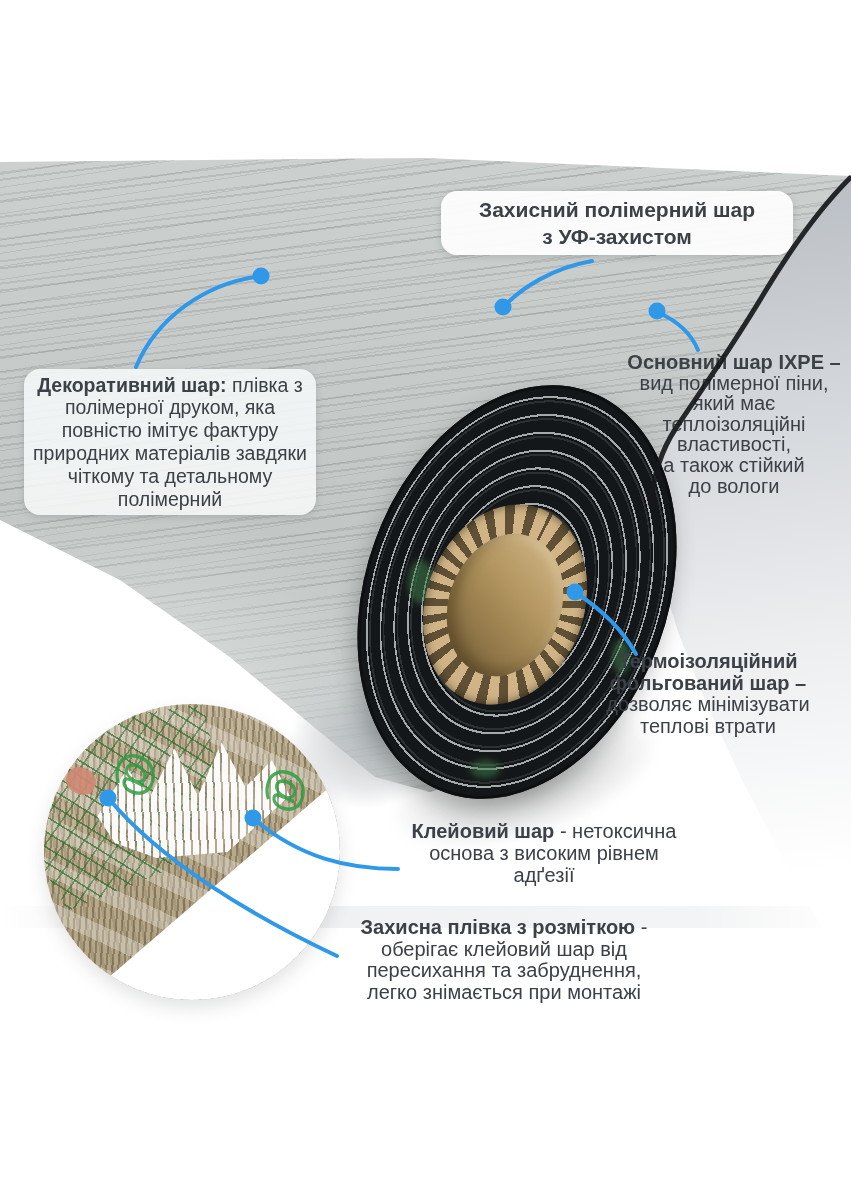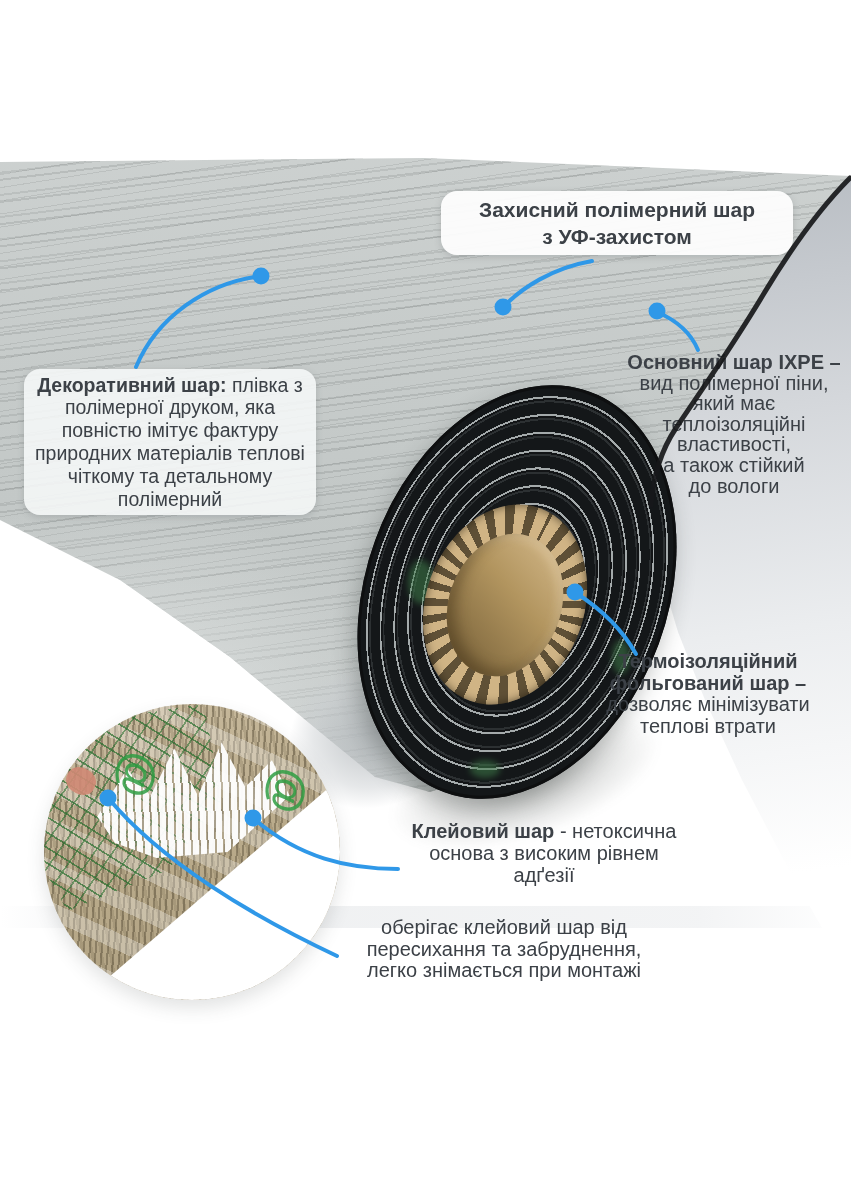--- a/index.html
+++ b/index.html
@@ -164,21 +164,21 @@
 
   <div class="abs callout box c1">
     <div class="line">Захисний полімерний шар</div>
     <div class="line">з УФ-захистом</div>
   </div>
 
   <div class="abs callout box c2">
     <div class="line"><span class="b">Декоративний шар:</span><span> плівка з</span></div>
     <div class="line">полімерної друком, яка</div>
     <div class="line">повністю імітує фактуру</div>
-    <div class="line">природних матеріалів теплові</div>
+    <div class="line">природних матеріалів завдяки</div>
     <div class="line">чіткому та детальному</div>
     <div class="line">полімерний</div>
   </div>
 
   <div class="abs callout c3">
     <div class="line b">Основний шар IXPE –</div>
     <div class="line">вид полімерної піни,</div>
     <div class="line">який має</div>
     <div class="line">теплоізоляційні</div>
     <div class="line">властивості,</div>
@@ -193,20 +193,21 @@
     <div class="line">теплові втрати</div>
   </div>
 
   <div class="abs callout c5">
     <div class="line"><span class="b">Клейовий шар</span><span> - нетоксична</span></div>
     <div class="line">основа з високим рівнем</div>
     <div class="line">адґезії</div>
   </div>
 
   <div class="abs callout c6">
+    <div class="line"><span class="b">Захисна плівка з розміткою</span><span> -</span></div>
     <div class="line">оберігає клейовий шар від</div>
     <div class="line">пересихання та забруднення,</div>
     <div class="line">легко знімається при монтажі</div>
   </div>
 
   <svg class="abs overlay" viewBox="0 0 851 1184">
     <path d="M850 178 C 818 210, 790 250, 763 295 C 730 350, 700 392, 676 428 C 660 452, 653 478, 651 505" fill="none" stroke="#17181a" stroke-width="5" stroke-linecap="round" opacity="0.92"></path>
 
     <g fill="none" stroke="#2f98e8" stroke-width="4" stroke-linecap="round">
       <path d="M592 261 C 552 268, 522 288, 504 306"></path>

